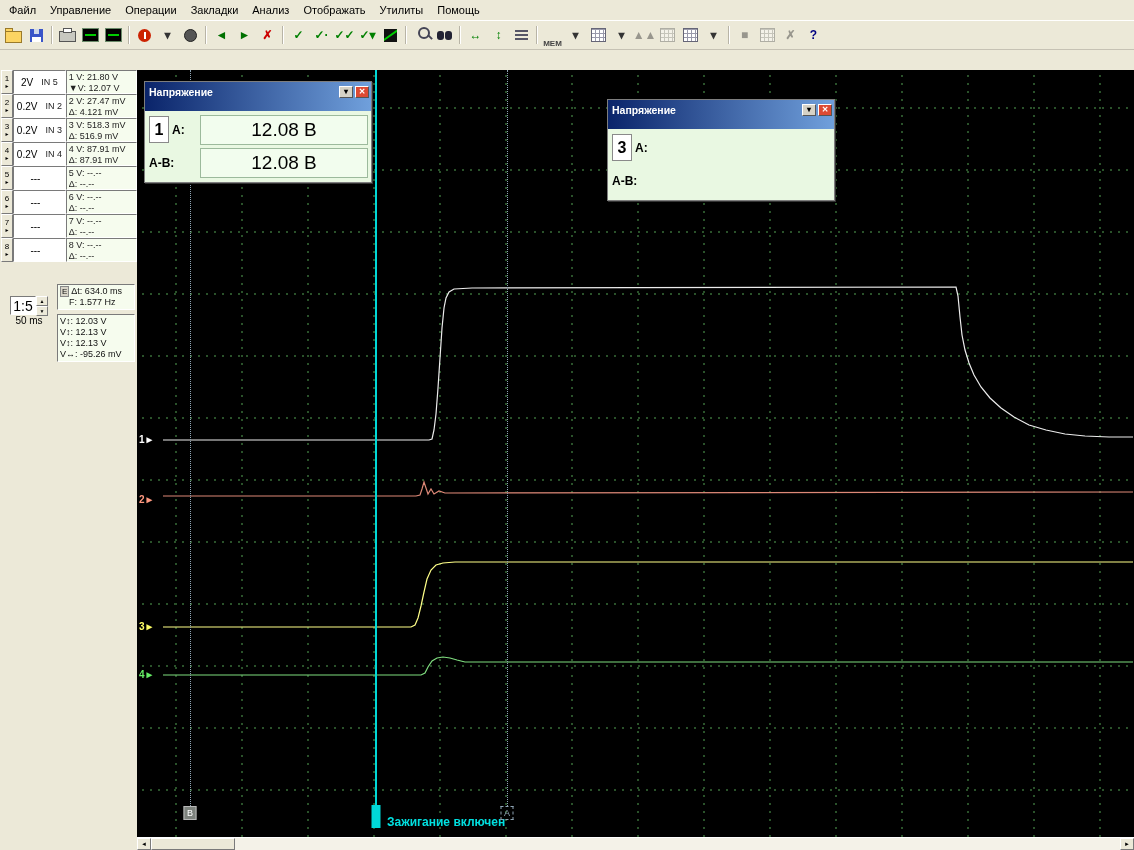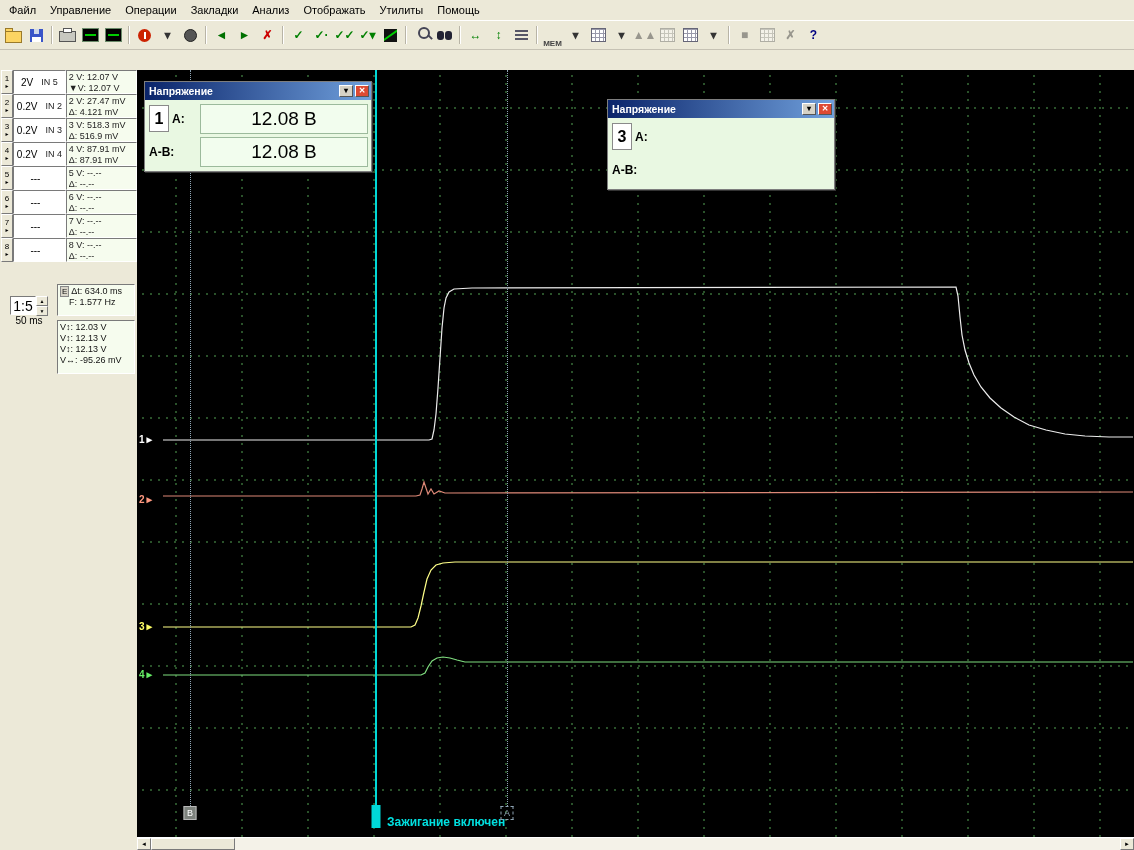--- a/index.html
+++ b/index.html
@@ -68,21 +68,21 @@
   .side-left{width:56px;display:flex;flex-direction:column;align-items:center;}
   .spinner{margin-top:34px;display:flex;align-items:stretch;height:19px;}
   .spin-val{width:24px;background:#fff;border:1px solid;border-color:#7a7a7a #fff #fff #7a7a7a;
     font-size:14px;display:flex;align-items:center;justify-content:center;}
   .spin-btns{width:12px;display:flex;flex-direction:column;}
   .spin-up,.spin-down{flex:1;font-size:5px;line-height:8px;text-align:center;background:#ece9d8;
     border:1px solid;border-color:#fff #7a7a7a #7a7a7a #fff;cursor:default;}
   .timebase{font-size:10px;}
   .side-right{width:78px;}
   .e-box,.stats-box{box-sizing:border-box;width:78px;background:#f6fcee;border:1px solid;
-    border-color:#7a7a7a #fff #fff #7a7a7a;font-size:9px;line-height:11px;padding:1px 0 7px 2px;color:#111;white-space:nowrap;}
+    border-color:#7a7a7a #fff #fff #7a7a7a;font-size:9px;line-height:11px;padding:1px 0 1px 2px;color:#111;white-space:nowrap;}
   .e-box{margin-top:22px;}
   .e-chip{display:inline-block;background:#d8d4c8;border:1px solid #888;font-size:8px;line-height:9px;padding:0 1px;}
   .f-line{padding-left:9px;}
   .stats-box{margin-top:4px;}
 
   
   .scope{position:absolute;left:137px;top:70px;width:997px;height:768px;background:#000;overflow:hidden;
     background-image:
       radial-gradient(circle,#2a522a 0.9px,transparent 1.5px),
       radial-gradient(circle,#2a522a 0.9px,transparent 1.5px);
@@ -94,22 +94,22 @@
   .vline.dotted{border-left:1px dotted #8ea4b4;height:736px;}
   .vline.solid{width:2px;background:#00d8d8;height:735px;border:none;}
   .marker-box{position:absolute;top:736px;width:13px;height:14px;box-sizing:border-box;font-size:9px;line-height:13px;
     text-align:center;background:#7d827d;color:#fff;border:1px solid #b8b8b8;transform:translateX(-50%);}
   .marker-box.dash{background:transparent;border:1px dashed #8ea4b4;color:#8ea4b4;}
   .cursor-flag{position:absolute;top:735px;width:9px;height:23px;background:#00d8d8;transform:translateX(-50%);}
   .cursor-label{position:absolute;top:745px;font-size:12px;font-weight:bold;color:#00e0e0;white-space:nowrap;}
 
   
   .panel{position:absolute;width:226px;background:#e9f8e2;border:1px solid #7e7e7e;box-shadow:1px 1px 0 #333;}
-  .panel-title{height:15px;background:linear-gradient(90deg,#0a246a,#70a0dc);display:flex;align-items:center;
-    padding:1px 2px 2px 4px;color:#fff;font-size:10.5px;font-weight:bold;}
+  .panel-title{height:15px;background:linear-gradient(90deg,#0a246a,#70a0dc);display:flex;align-items:flex-end;
+    padding:1px 2px 13px 4px;color:#fff;font-size:10.5px;font-weight:bold;}
   .pt-text{flex:1;}
   .pbtn{width:14px;height:12px;box-sizing:border-box;background:#d6d2c6;border:1px solid;
     border-color:#fff #555 #555 #fff;font-size:8px;line-height:10px;text-align:center;color:#000;margin-left:2px;cursor:default;}
   .pbtn.close{background:#dd4a33;color:#fff;}
   .panel-body{padding:2px 3px 3px 3px;}
   .prow{display:flex;align-items:center;height:33px;}
   .pleft{width:52px;display:flex;align-items:center;gap:3px;padding-left:1px;box-sizing:border-box;}
   .chip{width:18px;height:25px;background:#fff;border:1px solid #8a8a8a;font-size:16px;font-weight:bold;
     line-height:25px;text-align:center;}
   .plab{font-weight:bold;font-size:12px;}
@@ -256,21 +256,21 @@
         <div class="ch-row">
           <button class="ch-num">
             <span>1</span>
             <span class="ch-arr">▸</span>
           </button>
           <div class="ch-range">
             <div>2V</div>
             <div class="ch-input">IN 5</div>
           </div>
           <div class="ch-meas">
-            <div>2 V: 12.07 V</div>
+            <div>1 V: 21.80 V</div>
             <div>▼V: 12.07 V</div>
           </div>
         </div>
         <div class="ch-row">
           <button class="ch-num">
             <span>2</span>
             <span class="ch-arr">▸</span>
           </button>
           <div class="ch-range">
             <div>0.2V</div>

